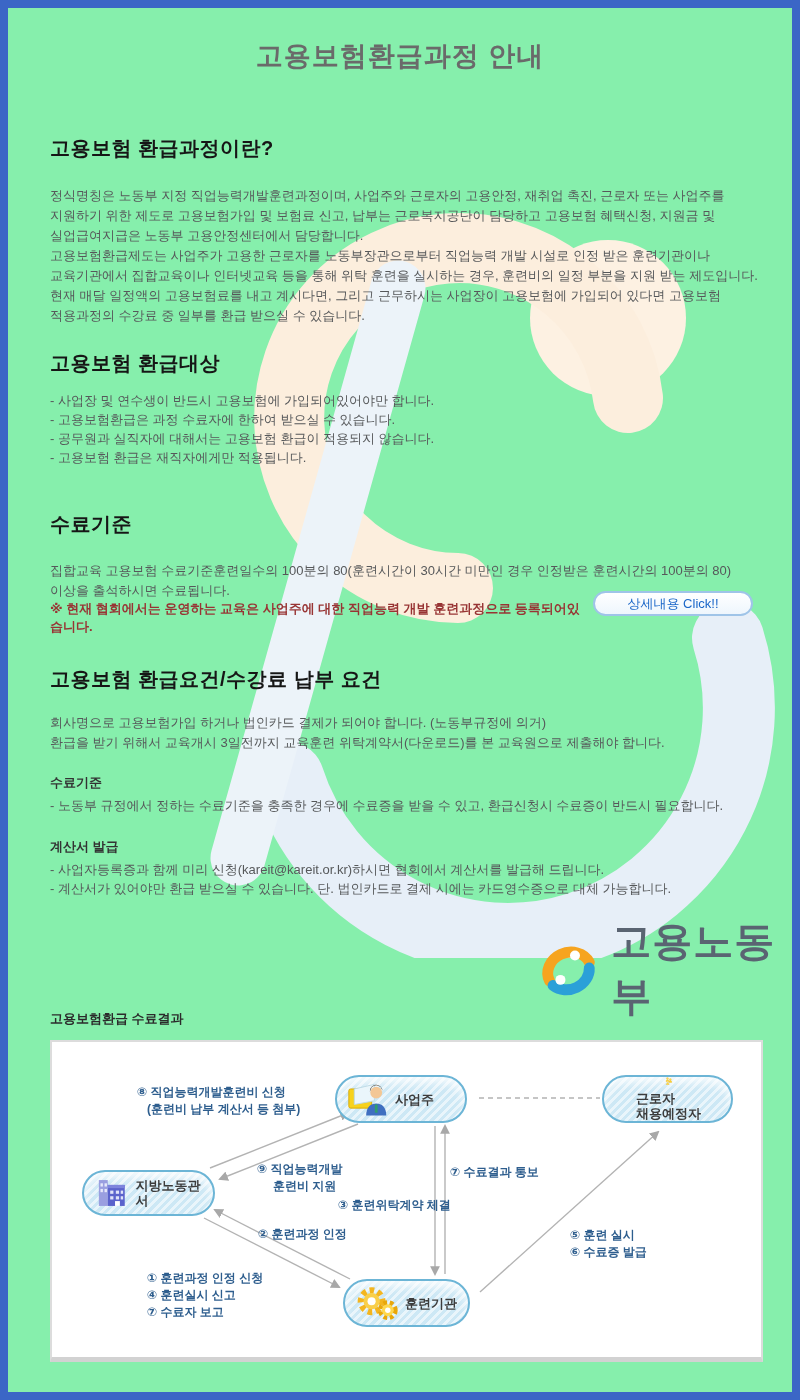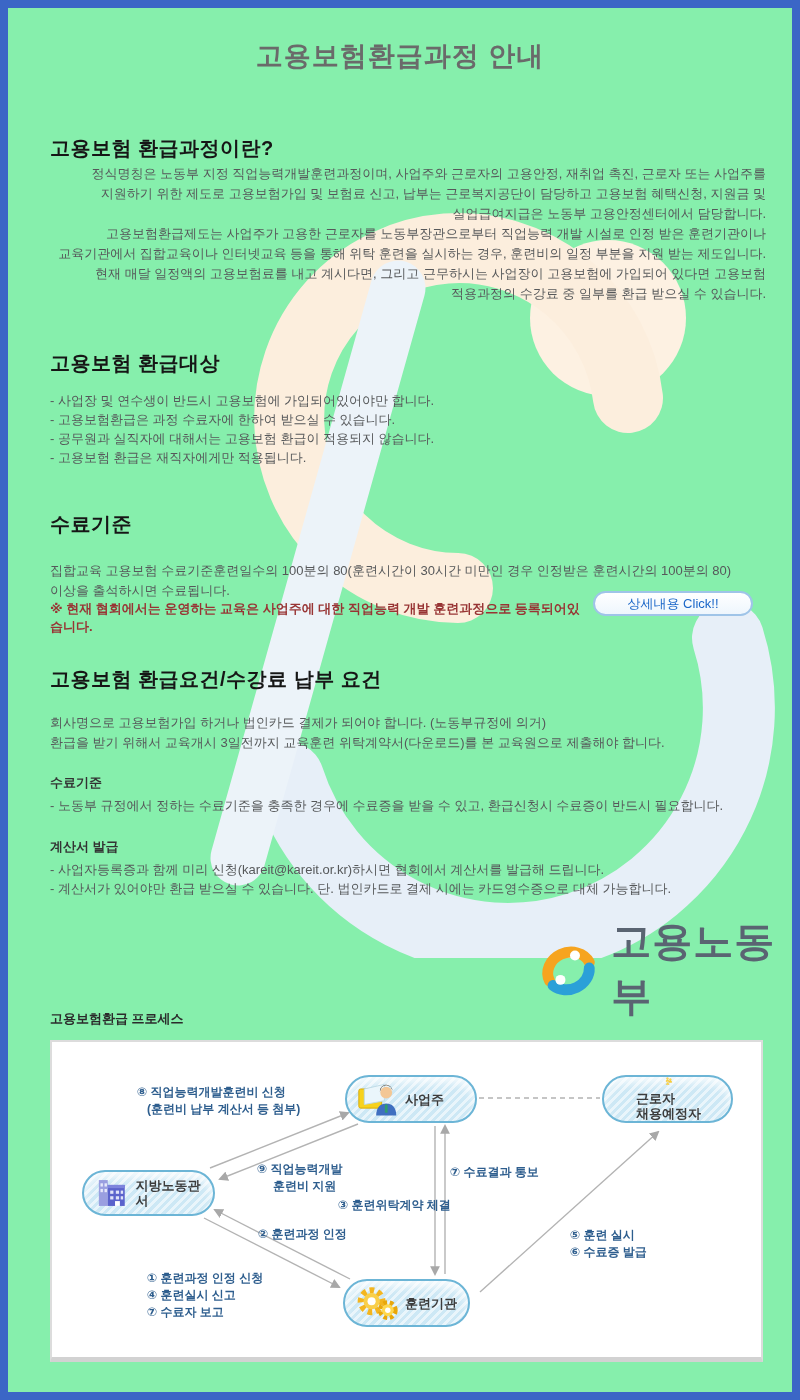--- a/index.html
+++ b/index.html
@@ -38,21 +38,21 @@
   <svg class="watermark" width="660" height="800" viewBox="0 0 660 800">
     <circle cx="450" cy="160" r="78" fill="#fdf1e2"></circle>
     <path d="M 300 430 A 170 170 0 1 1 470 240" stroke="#fceedd" stroke-width="70" fill="none" stroke-linecap="round"></path>
     <path d="M 570 480 A 230 230 0 1 1 130 620" stroke="#e7eff8" stroke-width="72" fill="none" stroke-linecap="round"></path>
     <path d="M 240 130 L 80 700" stroke="#ecf3f9" stroke-width="55" stroke-linecap="round"></path>
   </svg>
 
   <div class="abs page-title">고용보험환급과정 안내</div>
 
   <div class="abs h1" style="top:127px;">고용보험 환급과정이란?</div>
-  <div class="abs body-text" style="top:156px;text-align:right;">
+  <div class="abs body-text" style="top:178px;">
     <div>정식명칭은 노동부 지정 직업능력개발훈련과정이며, 사업주와 근로자의 고용안정, 재취업 촉진, 근로자 또는 사업주를 지원하기 위한 제도로 고용보험가입 및 보험료 신고, 납부는 근로복지공단이 담당하고 고용보험 혜택신청, 지원금 및 실업급여지급은 노동부 고용안정센터에서 담당합니다.</div>
     <div>고용보험환급제도는 사업주가 고용한 근로자를 노동부장관으로부터 직업능력 개발 시설로 인정 받은 훈련기관이나 교육기관에서 집합교육이나 인터넷교육 등을 통해 위탁 훈련을 실시하는 경우, 훈련비의 일정 부분을 지원 받는 제도입니다. 현재 매달 일정액의 고용보험료를 내고 계시다면, 그리고 근무하시는 사업장이 고용보험에 가입되어 있다면 고용보험 적용과정의 수강료 중 일부를 환급 받으실 수 있습니다.</div>
   </div>
 
   <div class="abs h1" style="top:342px;">고용보험 환급대상</div>
   <div class="abs body-text" style="top:383px; line-height:19px;">
     <div class="list-item">- 사업장 및 연수생이 반드시 고용보험에 가입되어있어야만 합니다.</div>
     <div class="list-item">- 고용보험환급은 과정 수료자에 한하여 받으실 수 있습니다.</div>
     <div class="list-item">- 공무원과 실직자에 대해서는 고용보험 환급이 적용되지 않습니다.</div>
     <div class="list-item">- 고용보험 환급은 재직자에게만 적용됩니다.</div>
@@ -81,21 +81,21 @@
       <g transform="rotate(-18 36 36)">
         <path d="M12 42 A 24 21 0 1 1 60 36" fill="none" stroke="#f6a41f" stroke-width="12" stroke-linecap="round"></path>
         <path d="M58 42 A 24 21 0 0 1 14 48" fill="none" stroke="#2ba0d8" stroke-width="12" stroke-linecap="round"></path>
       </g>
       <circle cx="43" cy="21" r="5.5" fill="#fff"></circle>
       <circle cx="27" cy="48" r="5.5" fill="#fff"></circle>
     </svg>
     <span class="moel-text">고용노동부</span>
   </div>
 
-  <div class="abs proc-title">고용보험환급 프로세스</div>
+  <div class="abs proc-title">고용보험환급 수료결과</div>
   <div class="abs proc-box">
     <div class="inner">
 
       <svg class="arrows" width="709" height="315" viewBox="0 0 709 315">
         <defs>
           <marker id="ah" viewBox="0 0 10 10" refX="8" refY="5" markerWidth="7" markerHeight="7" orient="auto-start-reverse">
             <path d="M0,0 L10,5 L0,10 z" fill="#a8a8a8"></path>
           </marker>
         </defs>
 
@@ -106,21 +106,21 @@
         <path d="M393 232 L393 84" stroke="#b3b3b3" stroke-width="1.4" marker-end="url(#ah)"></path>
 
         <path d="M427 56 L548 56" stroke="#b3b3b3" stroke-width="1.4" stroke-dasharray="5 4"></path>
 
         <path d="M428 250 L606 90" stroke="#b3b3b3" stroke-width="1.4" marker-end="url(#ah)"></path>
 
         <path d="M152 176 L287 245" stroke="#b3b3b3" stroke-width="1.4" marker-end="url(#ah)"></path>
         <path d="M298 237 L163 168" stroke="#b3b3b3" stroke-width="1.4" marker-end="url(#ah)"></path>
       </svg>
 
-      <div class="node" style="left:293px; top:33px; width:132px; height:48px;">
+      <div class="node" style="left:283px; top:33px; width:132px; height:48px;">
         <svg width="42" height="38" viewBox="0 0 46 40">
           <rect x="2" y="9" width="25" height="21" rx="2" fill="#f7d21c" stroke="#d8a800"></rect>
           <polygon points="8,9 30,4 30,22 8,26" fill="#eaf6fb" stroke="#bcd8e4"></polygon>
           <circle cx="32" cy="13" r="6.5" fill="#f3c795"></circle>
           <path d="M25 12 a7 7 0 0 1 14 -1 l-2 -4 a8 8 0 0 0 -10 0 z" fill="#4a3a2a"></path>
           <path d="M21 38 c0 -9 5 -13 11 -13 c6 0 11 4 11 13 z" fill="#3f6fc0"></path>
           <rect x="30.5" y="26" width="3" height="9" fill="#2f9e6e"></rect>
         </svg>
         <span class="node-label">사업주</span>
       </div>

